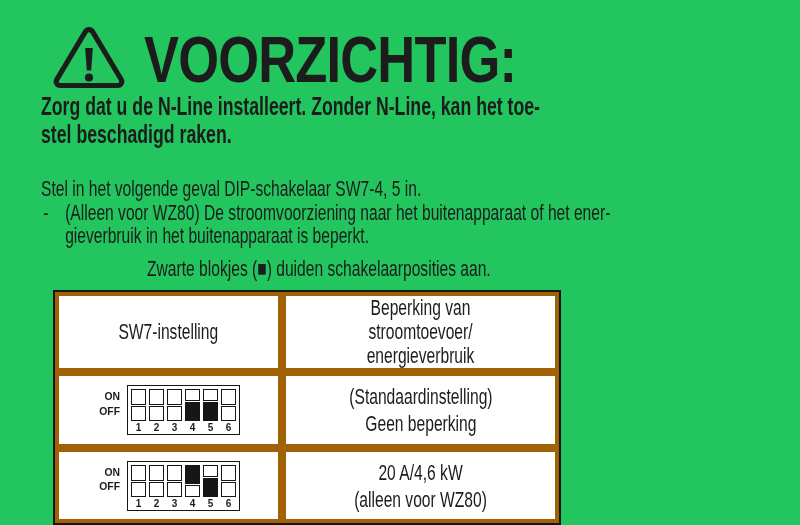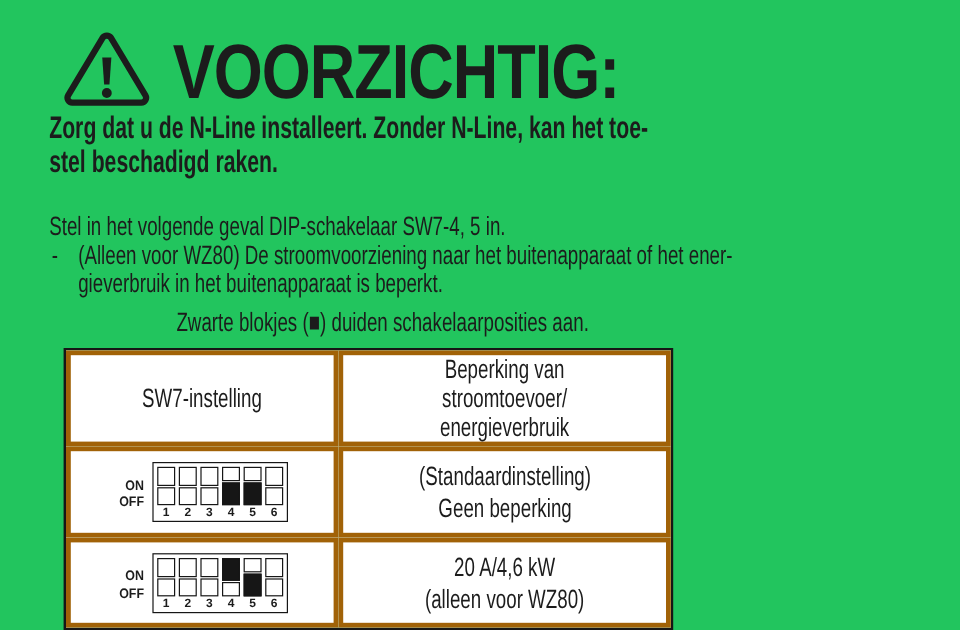--- a/index.html
+++ b/index.html
@@ -29,21 +29,21 @@
   table.dip-table{position:absolute;left:53px;top:290px;width:504px;height:200px;
         border:2px solid #161616;border-spacing:0;border-collapse:separate;table-layout:fixed;}
   .dip-table th,.dip-table td{border:4px solid #a16207;padding:0;background:#fff;font-weight:normal;}
   .cellflex{display:flex;justify-content:center;align-items:center;width:100%;height:100%;}
   .scaled{width:max-content;white-space:pre-line;text-align:center;font-size:22px;line-height:24px;
         transform:scaleX(0.71);transform-origin:center;}
   .scaled.desc{line-height:27px;}
   tr.hdr{height:49px;} tr.r1{height:76px;} tr.r2{height:75px;}
 
   
-  .dipgroup{display:flex;align-items:center;}
+  .dipgroup{display:flex;align-items:flex-start;}
   .diplabels{font-weight:bold;font-size:11.5px;line-height:14.5px;text-align:right;
         margin-right:7px;margin-top:4px;transform:scaleX(0.9);transform-origin:top right;}
   .dipbox{border:1.5px solid #161616;background:#fff;padding:3px 3px 1px 3px;}
   .sws{display:flex;gap:3px;}
   .sw{width:15px;display:flex;flex-direction:column;}
   .cell{box-sizing:border-box;border:1.6px solid #161616;background:#fff;width:15px;}
   .top-neutral{height:16px;} .bot-neutral{height:15px;margin-top:1px;}
   .top-on{height:19px;background:#161616;} .bot-on{height:12px;margin-top:1px;}
   .top-off{height:12px;} .bot-off{height:19px;margin-top:1px;background:#161616;}
   .nums{display:flex;gap:3px;font-weight:bold;font-size:10px;line-height:11px;margin-top:1px;}

